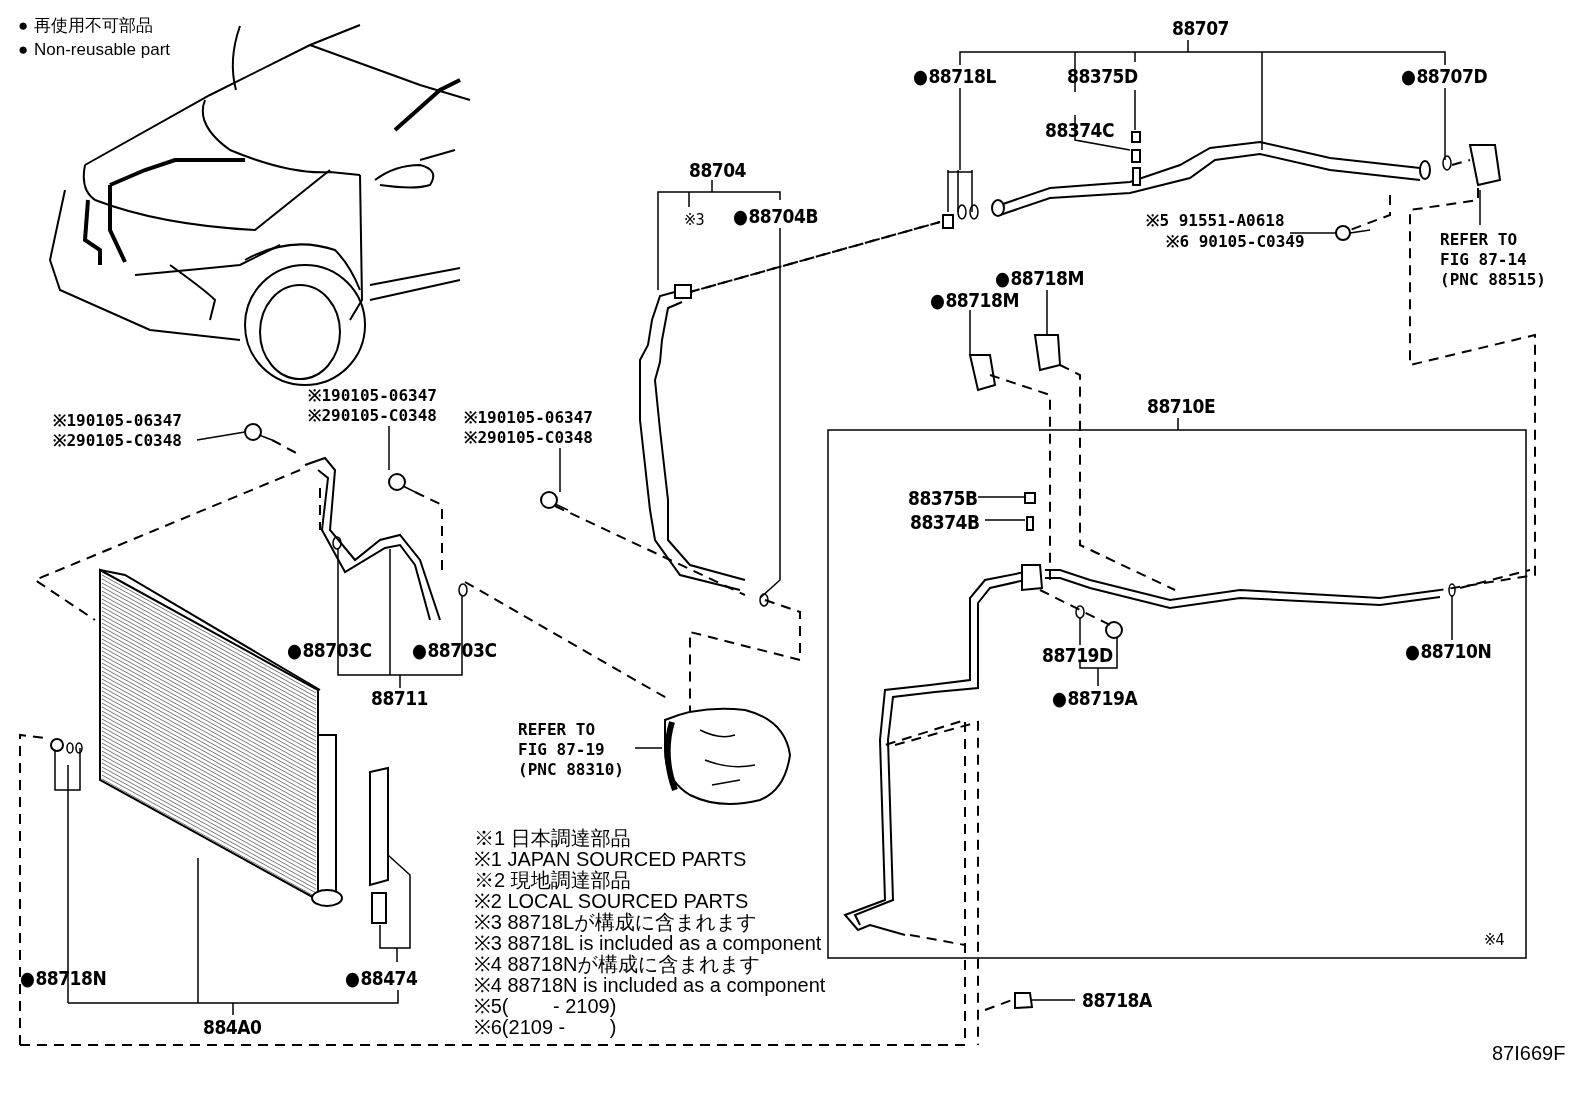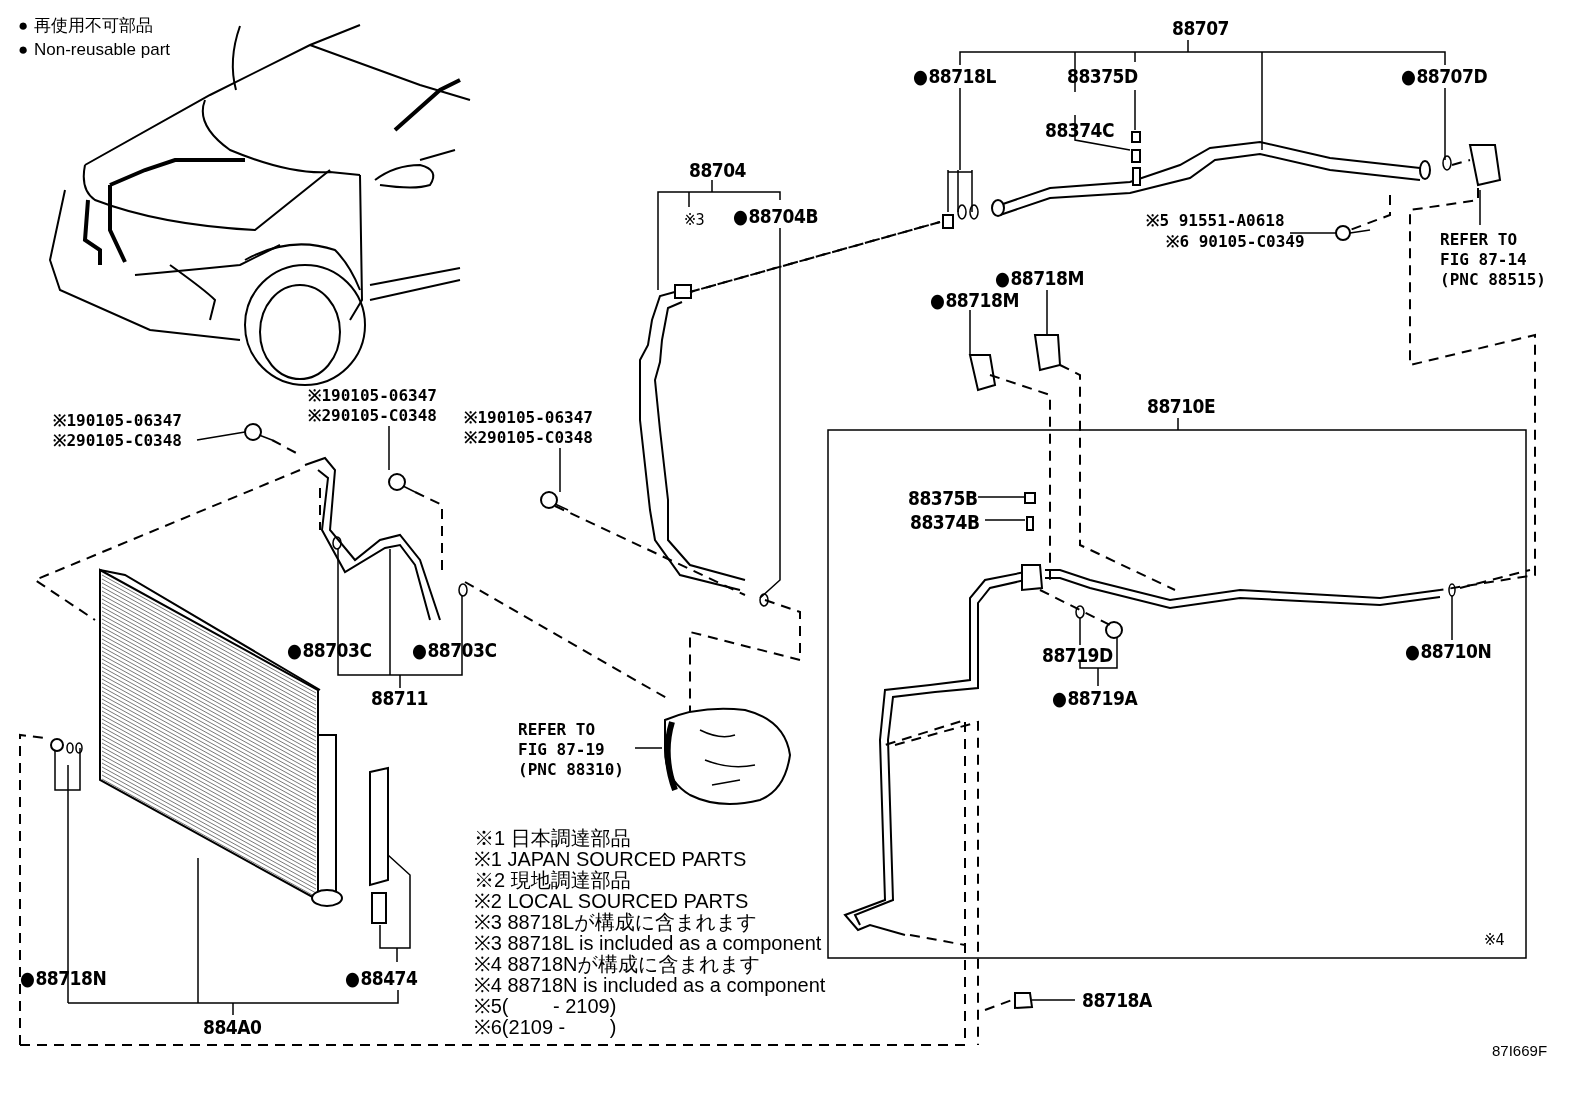--- a/index.html
+++ b/index.html
@@ -4,21 +4,21 @@
 <style>
   html,body{margin:0;padding:0;background:#fff;}
   body{width:1592px;height:1099px;position:relative;overflow:hidden;font-family:"DejaVu Sans Mono","Liberation Mono",monospace;color:#000;}
   #canvas{position:absolute;left:0;top:0;width:1592px;height:1099px;}
   .lbl{position:absolute;font-family:"DejaVu Sans Condensed","DejaVu Sans",sans-serif;font-weight:bold;font-size:19px;line-height:20px;white-space:nowrap;letter-spacing:-0.5px;}
   .lbl.sm{font-size:16px;line-height:19px;}
   .mono{font-family:"DejaVu Sans Mono","Liberation Mono",monospace;font-weight:bold;font-size:16px;line-height:20px;}
   .note{position:absolute;font-family:Liberation Sans, sans-serif;font-size:20px;line-height:21px;white-space:nowrap;}
   .legend{position:absolute;font-family:Liberation Sans, sans-serif;font-size:17px;line-height:24px;white-space:nowrap;}
   .dot::before{content:"\25CF";margin-right:1px;}
-  .figid{position:absolute;font-family:"Liberation Sans",sans-serif;font-size:15px;}
+  .figid{position:absolute;font-family:"Liberation Sans",sans-serif;font-size:20px;}
   svg .s{stroke:#000;fill:none;stroke-width:2;}
   svg .t{stroke:#000;fill:none;stroke-width:1.5;}
   svg .d{stroke:#000;fill:none;stroke-width:2;stroke-dasharray:10 7;}
   svg .p{stroke:#000;fill:#fff;stroke-width:2;}
 </style>
 </head>
 <body>
 
 <svg id="canvas" viewBox="0 0 1592 1099" xmlns="http://www.w3.org/2000/svg">
 

